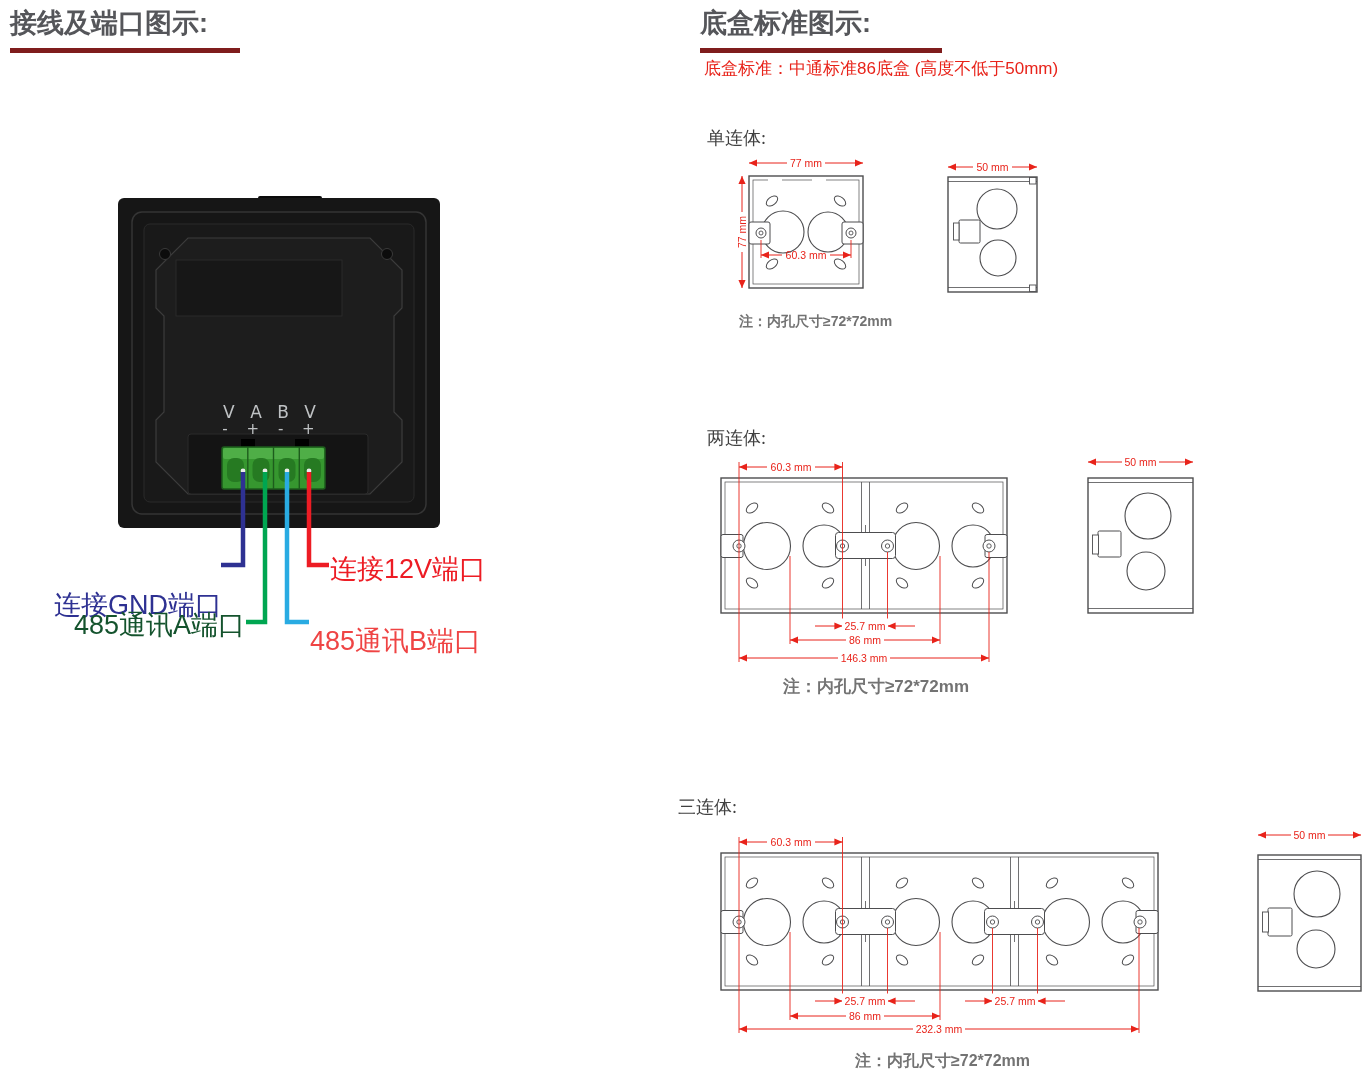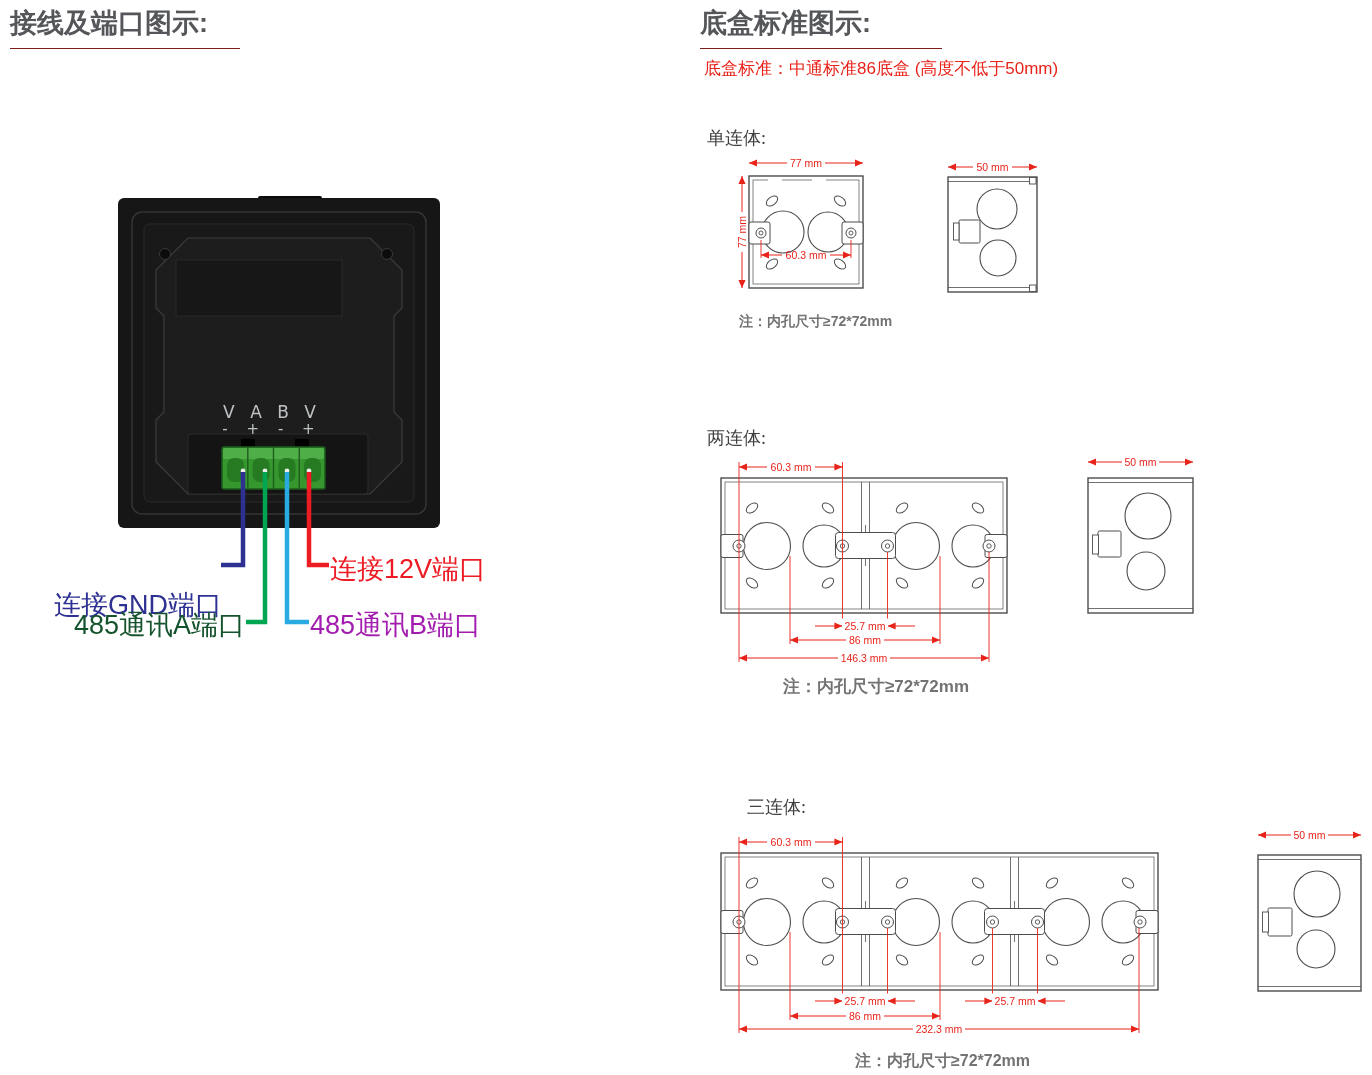--- a/index.html
+++ b/index.html
@@ -1,30 +1,30 @@
 <!DOCTYPE html>
 <html><head>
 <meta charset="utf-8">
 <style>
   html,body{margin:0;padding:0;background:#fff;}
   body{position:relative;width:1372px;height:1075px;overflow:hidden;
        font-family:"Liberation Sans","DejaVu Sans",sans-serif;}
   .abs{position:absolute;}
   .heading{font-size:27px;font-weight:bold;color:#55565a;white-space:nowrap;
-           border-bottom:1px solid #7f1d1d;padding-bottom:7px;}
+           border-bottom:5px solid #7f1d1d;padding-bottom:7px;}
   .subtitle{font-size:17px;color:#e8231a;white-space:nowrap;}
   .sec-label{font-size:18px;color:#404040;white-space:nowrap;font-family:Liberation Serif, serif;}
   .note{color:#737373;font-weight:600;white-space:nowrap;}
   .note-sm{font-size:14px;}
   .note-md{font-size:16px;}
   .note-lg{font-size:17px;}
   .port-label{font-size:27px;white-space:nowrap;}
   .pl-gnd{color:#2e3192;}
   .pl-a485{color:#14532d;}
-  .pl-b485{color:#a21caf;}
+  .pl-b485{color:#ef4444;margin-top:16px;}
   .pl-v12{color:#ed1c24;text-align:right;}
   svg{display:block;}
   .art{stroke:#4d4d4f;fill:none;}
   .artf{stroke:#4d4d4f;fill:#ffffff;}
   .dimline{stroke:#e8231a;stroke-width:1;fill:none;}
   .riser{stroke:#e8231a;stroke-width:0.9;fill:none;}
   text.dim{fill:#e8231a;font-size:10.5px;text-anchor:middle;
            font-family:"Liberation Sans","DejaVu Sans",sans-serif;}
   text.term{fill:#bfc2c4;text-anchor:middle;
             font-family:"DejaVu Sans","Liberation Sans",sans-serif;}
@@ -76,21 +76,21 @@
 <div class="abs port-label pl-gnd" style="left:40px;top:551px;width:182px;text-align:right;margin-top:36px;">连接GND端口</div>
 <div class="abs port-label pl-v12" style="left:330px;top:551px;">连接12V端口</div>
 <div class="abs port-label pl-a485" style="left:40px;top:607px;width:205px;text-align:right;">485通讯A端口</div>
 <div class="abs port-label pl-b485" style="left:310px;top:607px;">485通讯B端口</div>
 
 <div class="abs heading" style="left:700px;top:5px;width:242px;">底盒标准图示:</div>
 <div class="abs subtitle" style="left:704px;top:57px;">底盒标准：中通标准86底盒 (高度不低于50mm)</div>
 
 <div class="abs sec-label" style="left:707px;top:126px;">单连体:</div>
 <div class="abs sec-label" style="left:707px;top:426px;">两连体:</div>
-<div class="abs sec-label" style="left:747px;top:795px;">三连体:</div>
+<div class="abs sec-label" style="left:678px;top:795px;">三连体:</div>
 
 <div class="abs note note-sm" style="left:739px;top:313px;">注：内孔尺寸≥72*72mm</div>
 <div class="abs note note-lg" style="left:783px;top:675px;">注：内孔尺寸≥72*72mm</div>
 <div class="abs note note-md" style="left:855px;top:1051px;">注：内孔尺寸≥72*72mm</div>
 
 <svg class="abs" style="left:690px;top:100px;" width="682" height="975" viewBox="0 0 682 975">
   <defs>
     <marker id="arw" viewBox="0 0 10 10" refX="9" refY="5" markerWidth="9" markerHeight="9" orient="auto-start-reverse">
       <path d="M0,1 L9,5 L0,9 z" fill="#e8231a"></path>
     </marker>

